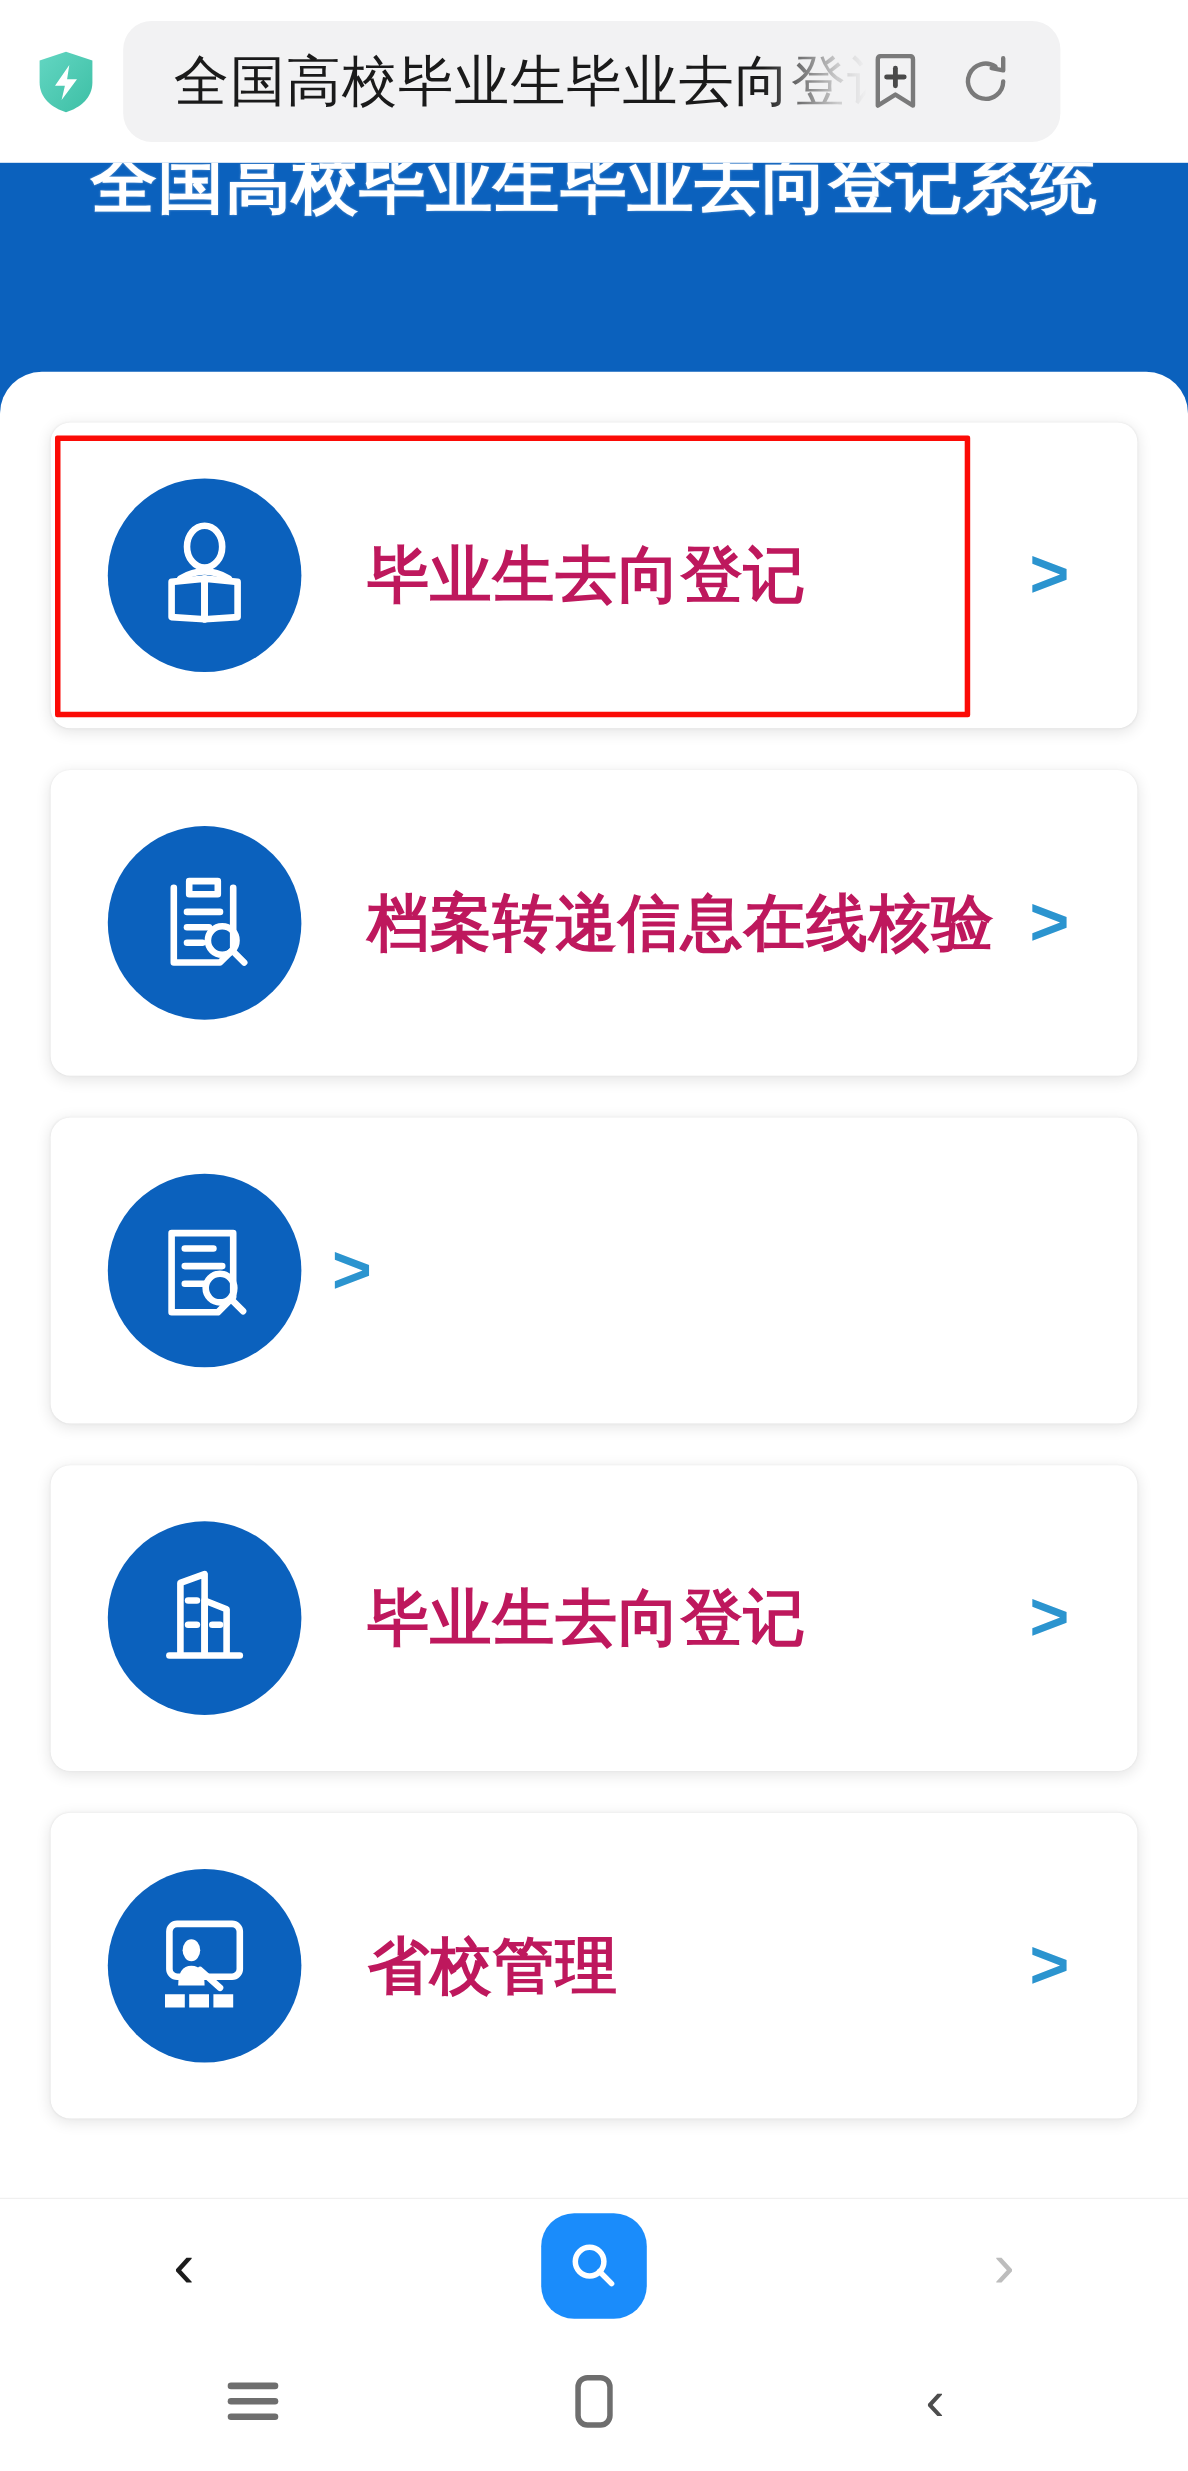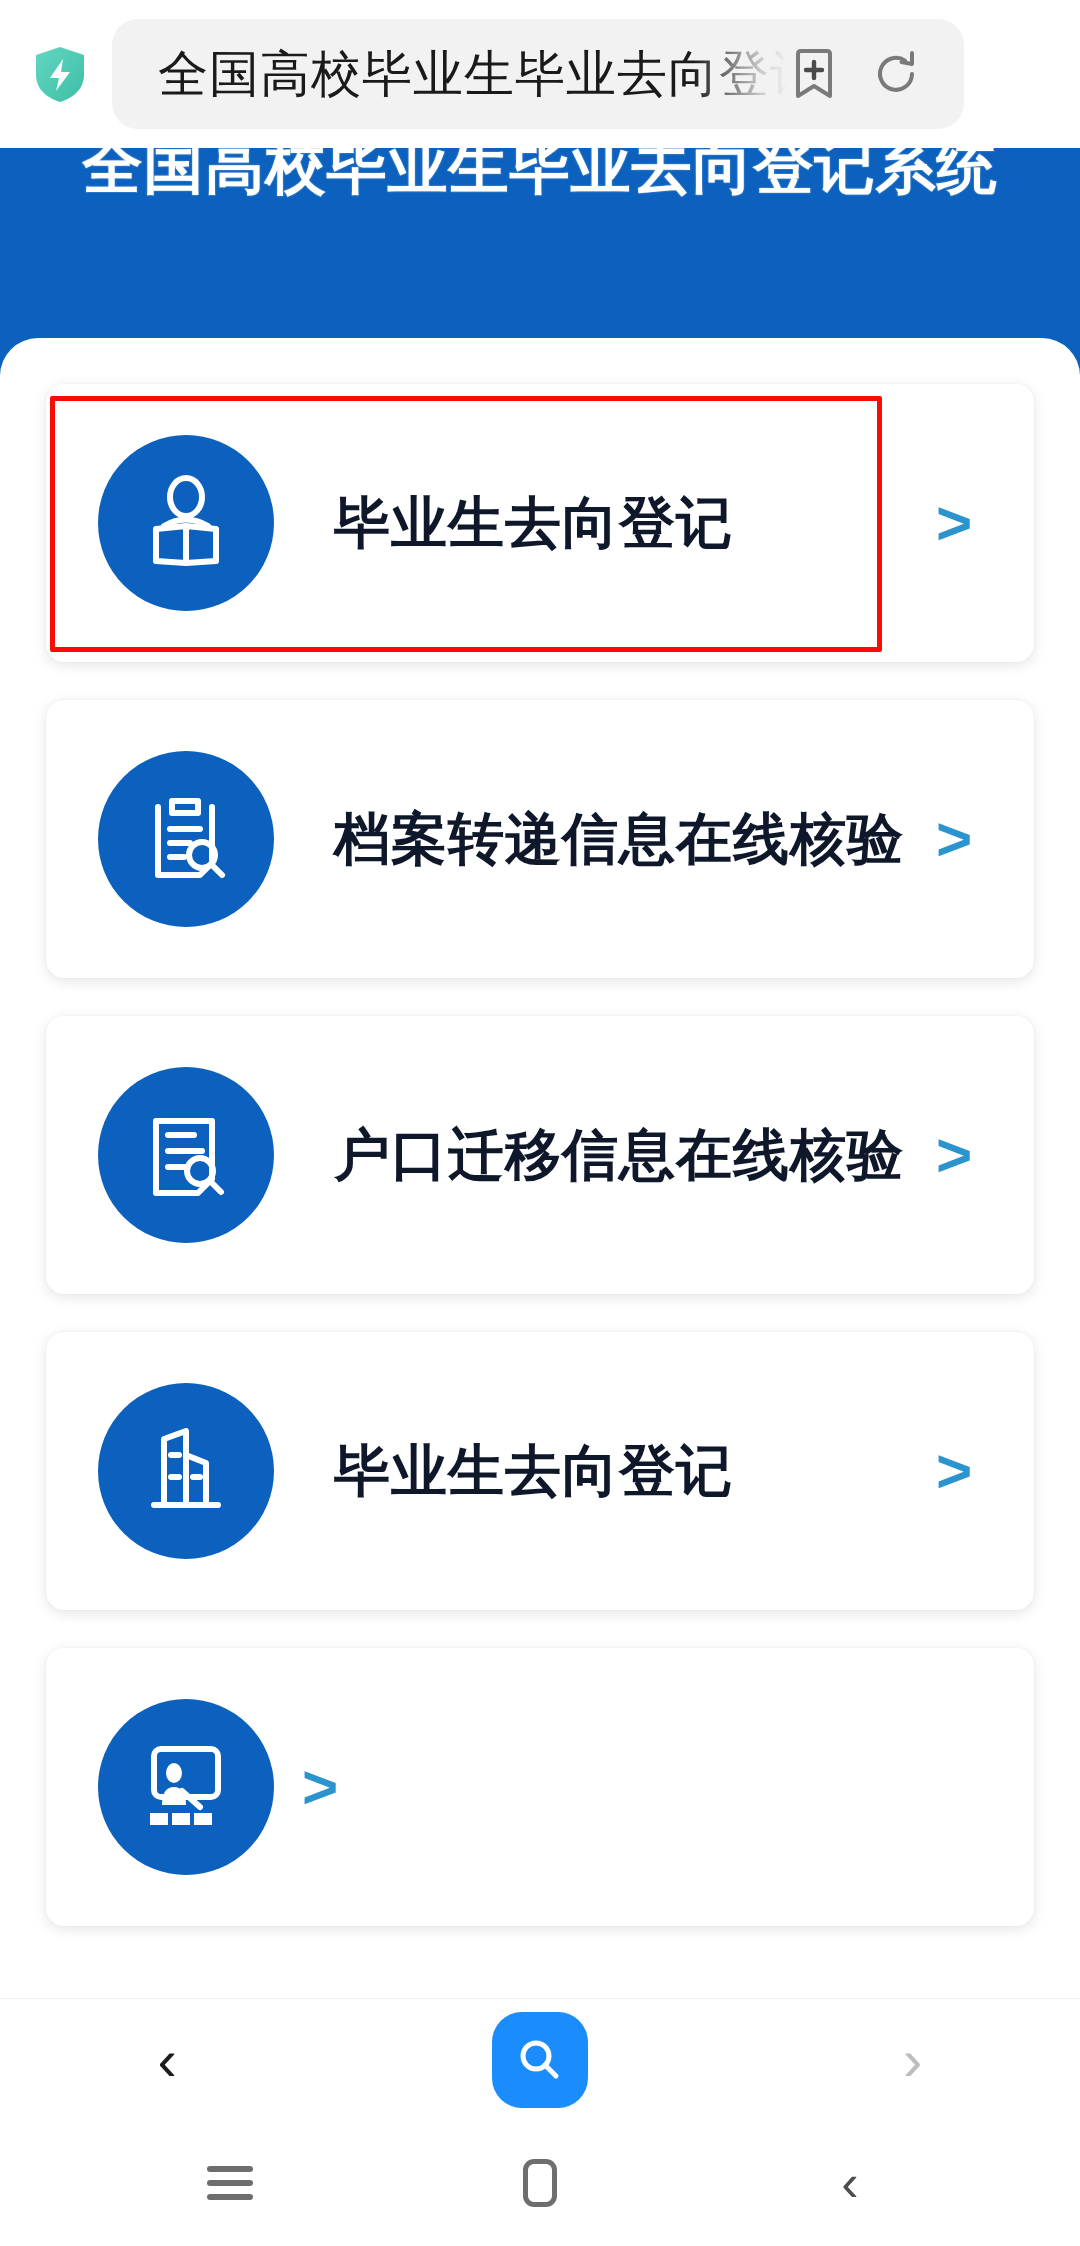--- a/index.html
+++ b/index.html
@@ -90,21 +90,21 @@
     border-radius:50%;
     background:#0b61bd;
     display:flex; align-items:center; justify-content:center;
   }
   .card-icon svg { display:block; }
 
   .card-label {
     flex:1 1 auto;
     padding-left:60px;
     font-size:56px; line-height:72px;
-    color:#0f172a; font-weight:bold;
+    color:#be185d; font-weight:bold;
     letter-spacing:1px;
     white-space:nowrap;
   }
   .card-chevron {
     flex:0 0 auto;
     width:92px; text-align:center;
     font-size:62px; line-height:62px;
     color:#2b94cf; font-weight:bold;
   }
 
@@ -222,21 +222,20 @@
           <g fill="none" stroke="#ffffff" stroke-width="6" stroke-linejoin="round" stroke-linecap="round">
             <path d="M22 18 V90 H64 L78 76 V18 Z"></path>
             <line x1="34" y1="32" x2="60" y2="32"></line>
             <line x1="34" y1="48" x2="68" y2="48"></line>
             <line x1="34" y1="64" x2="52" y2="64"></line>
             <circle cx="66" cy="68" r="13"></circle>
             <line x1="76" y1="78" x2="87" y2="89"></line>
           </g>
         </svg>
       </div>
-      <div class="card-label">户口迁移信息在线核验</div>
       <div class="card-chevron">&gt;</div>
     </div>
 
     <div class="card">
       <div class="card-icon">
         <svg width="104" height="104" viewBox="0 0 104 104">
           <g fill="none" stroke="#ffffff" stroke-width="6" stroke-linejoin="round" stroke-linecap="round">
             <path d="M30 84 V20 L52 12 V84"></path>
             <path d="M52 84 V36 L72 44 V84"></path>
             <line x1="20" y1="86" x2="84" y2="86"></line>
@@ -255,20 +254,21 @@
         <svg width="104" height="104" viewBox="0 0 104 104">
           <g fill="none" stroke="#ffffff" stroke-width="6" stroke-linejoin="round" stroke-linecap="round">
             <rect x="20" y="14" width="64" height="48" rx="7"></rect>
             <ellipse cx="40" cy="38" rx="8" ry="10" fill="#ffffff" stroke="none"></ellipse>
             <path d="M28 70 Q28 52 40 52 Q52 52 52 70" fill="#ffffff" stroke="none"></path>
             <line x1="48" y1="56" x2="66" y2="72"></line>
             <path d="M16 90 V78 H34 V90 Z M38 90 V78 H56 V90 Z M60 90 V78 H78 V90 Z" fill="#ffffff" stroke="none"></path>
           </g>
         </svg>
       </div>
+      <div class="card-label">省校管理</div>
       <div class="card-chevron">&gt;</div>
     </div>
 
   </div>
 
   <div class="browser-nav">
     <div class="nav-chev back">‹</div>
     <div class="search-pill">
       <svg width="50" height="50" viewBox="0 0 50 50">
         <circle cx="21" cy="21" r="13" fill="none" stroke="#ffffff" stroke-width="5"></circle>

